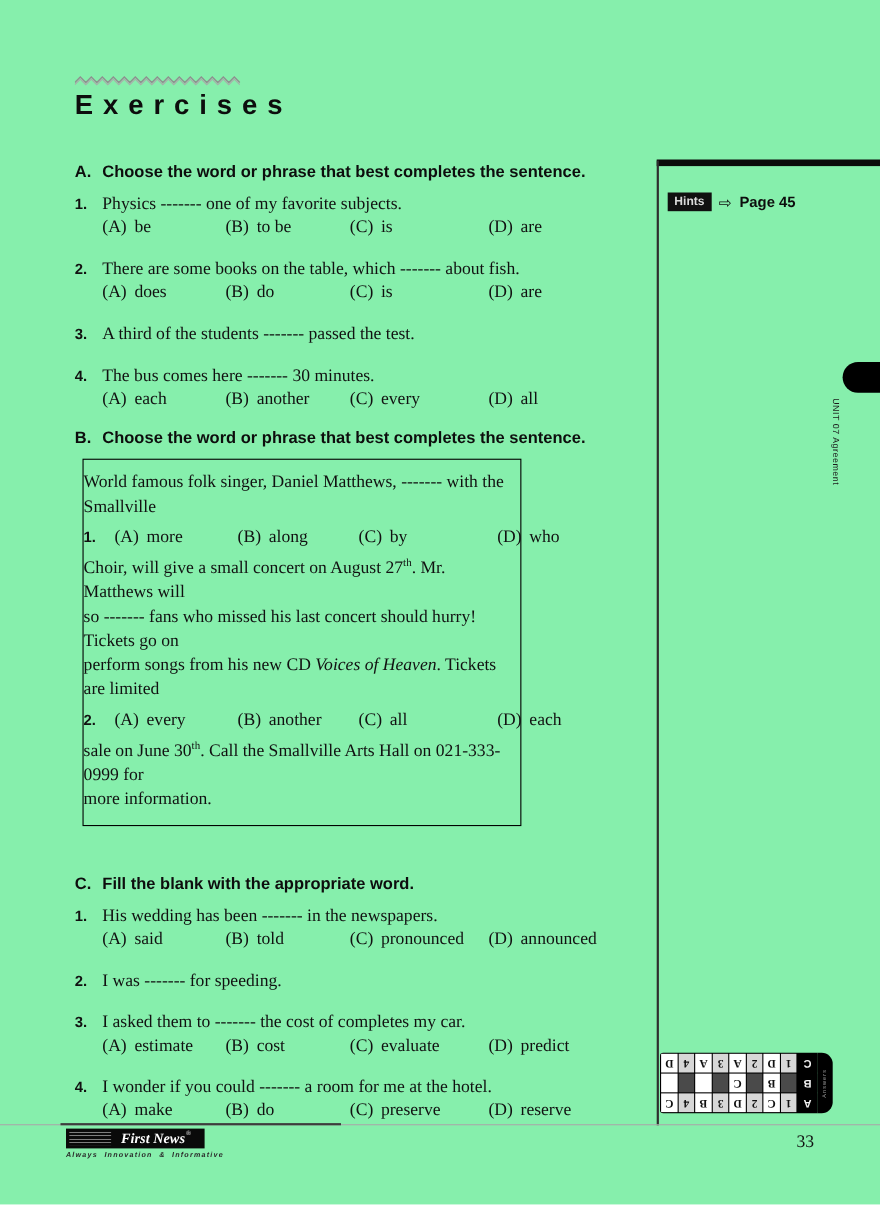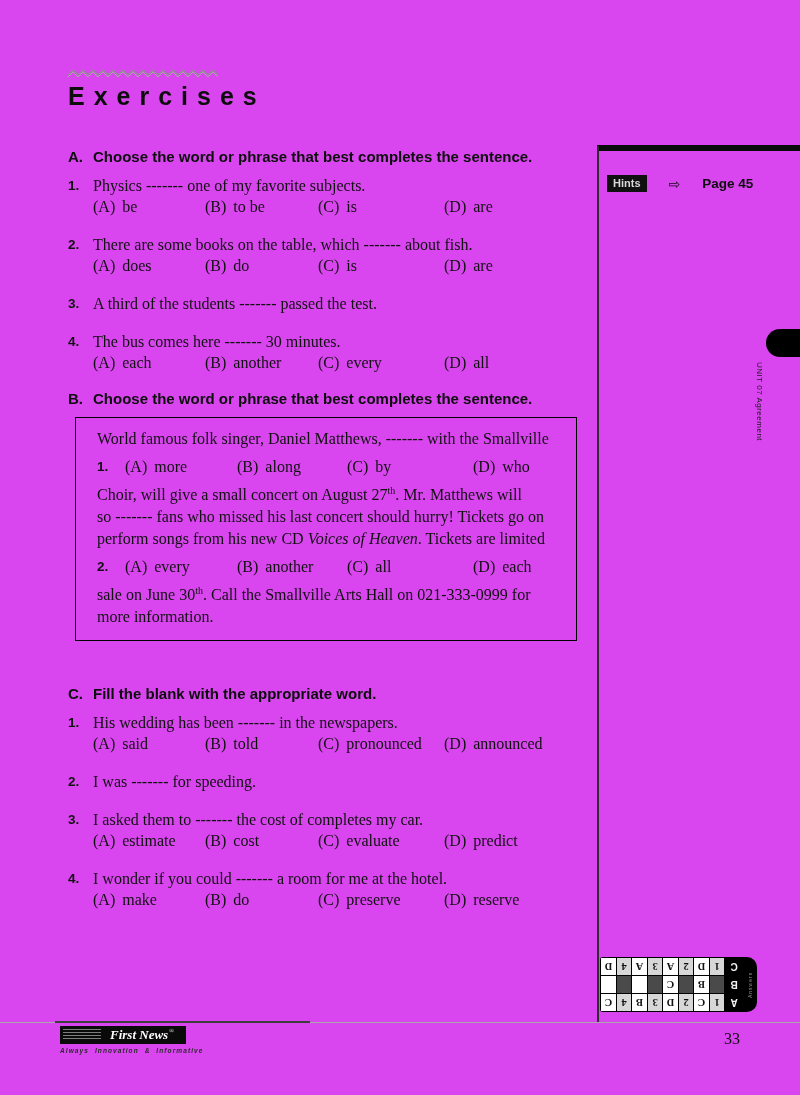--- a/index.html
+++ b/index.html
@@ -1,16 +1,16 @@
 <!DOCTYPE html>
 <html><head>
 <meta charset="utf-8">
 <style>
   html,body{margin:0;padding:0;background:#fff;}
-  .page{position:relative;width:800px;height:1095px;background:#d946ef;overflow:hidden;
+  .page{position:relative;width:800px;height:1095px;background:#86efac;overflow:hidden;
         font-family:"Liberation Serif",serif;color:#111;}
 
   
   .squiggle{position:absolute;left:68px;top:68px;}
 
   
   .title{position:absolute;left:68px;top:82px;margin:0;
          font-family:"Liberation Sans",sans-serif;font-size:25px;font-weight:800;
          letter-spacing:9px;color:#0d0d0d;}
 
@@ -25,32 +25,32 @@
   .question{margin-bottom:17px;}
   .q-line{display:flex;line-height:21px;font-size:16px;}
   .qnum{flex:none;width:25px;font-family:"Liberation Sans",sans-serif;
         font-weight:700;font-size:13.5px;line-height:21px;}
   .q-text{flex:1;}
   .opt-row{display:grid;grid-template-columns:112px 113px 126px auto;
            padding-left:25px;line-height:21px;font-size:16px;}
   .olabel{margin-right:7px;}
 
   
-  .bbox{border:1.5px solid #000;margin:10px 0 0 7px;width:502px;box-sizing:border-box;
-        padding:10px 14px 12px 21px;}
+  .bbox{border:1.5px solid #000;margin:10px 0 0 7px;width:399px;box-sizing:border-box;
+        padding:10px 14px 12px 0;}
   .p-line{font-size:16px;line-height:22px;}
   .b-opt{display:grid;grid-template-columns:28px 112px 110px 126px auto;
          margin:6px 0;line-height:22px;font-size:16px;}
   .b-opt .qnum{width:28px;line-height:22px;}
   sup{font-size:10px;line-height:0;}
 
   
   .side-topbar{position:absolute;left:597px;top:145px;width:203px;height:6px;background:#0b0b0b;}
   .side-vline{position:absolute;left:597px;top:146px;width:2px;height:877px;background:#2e2e2e;}
-  .hints{position:absolute;left:607px;top:175px;display:flex;align-items:center;gap:22px;
+  .hints{position:absolute;left:607px;top:175px;display:flex;align-items:center;gap:7px;
          font-family:"Liberation Sans",sans-serif;}
   .hints-badge{background:#101010;color:#d9d9d9;font-size:11px;font-weight:700;
                padding:2px 6px 3px 6px;}
   .hints-arrow{font-size:14px;color:#0d0d0d;line-height:1;}
   .hints-text{font-size:13.5px;font-weight:700;color:#0d0d0d;}
   .unit-tab{position:absolute;left:766px;top:329px;width:34px;height:28px;background:#000;
             border-radius:14px 0 0 14px;}
   .unit-label{position:absolute;left:755px;top:362px;writing-mode:vertical-rl;
               font-family:"Liberation Sans",sans-serif;font-size:8px;color:#1a1a1a;
               letter-spacing:0.5px;}

